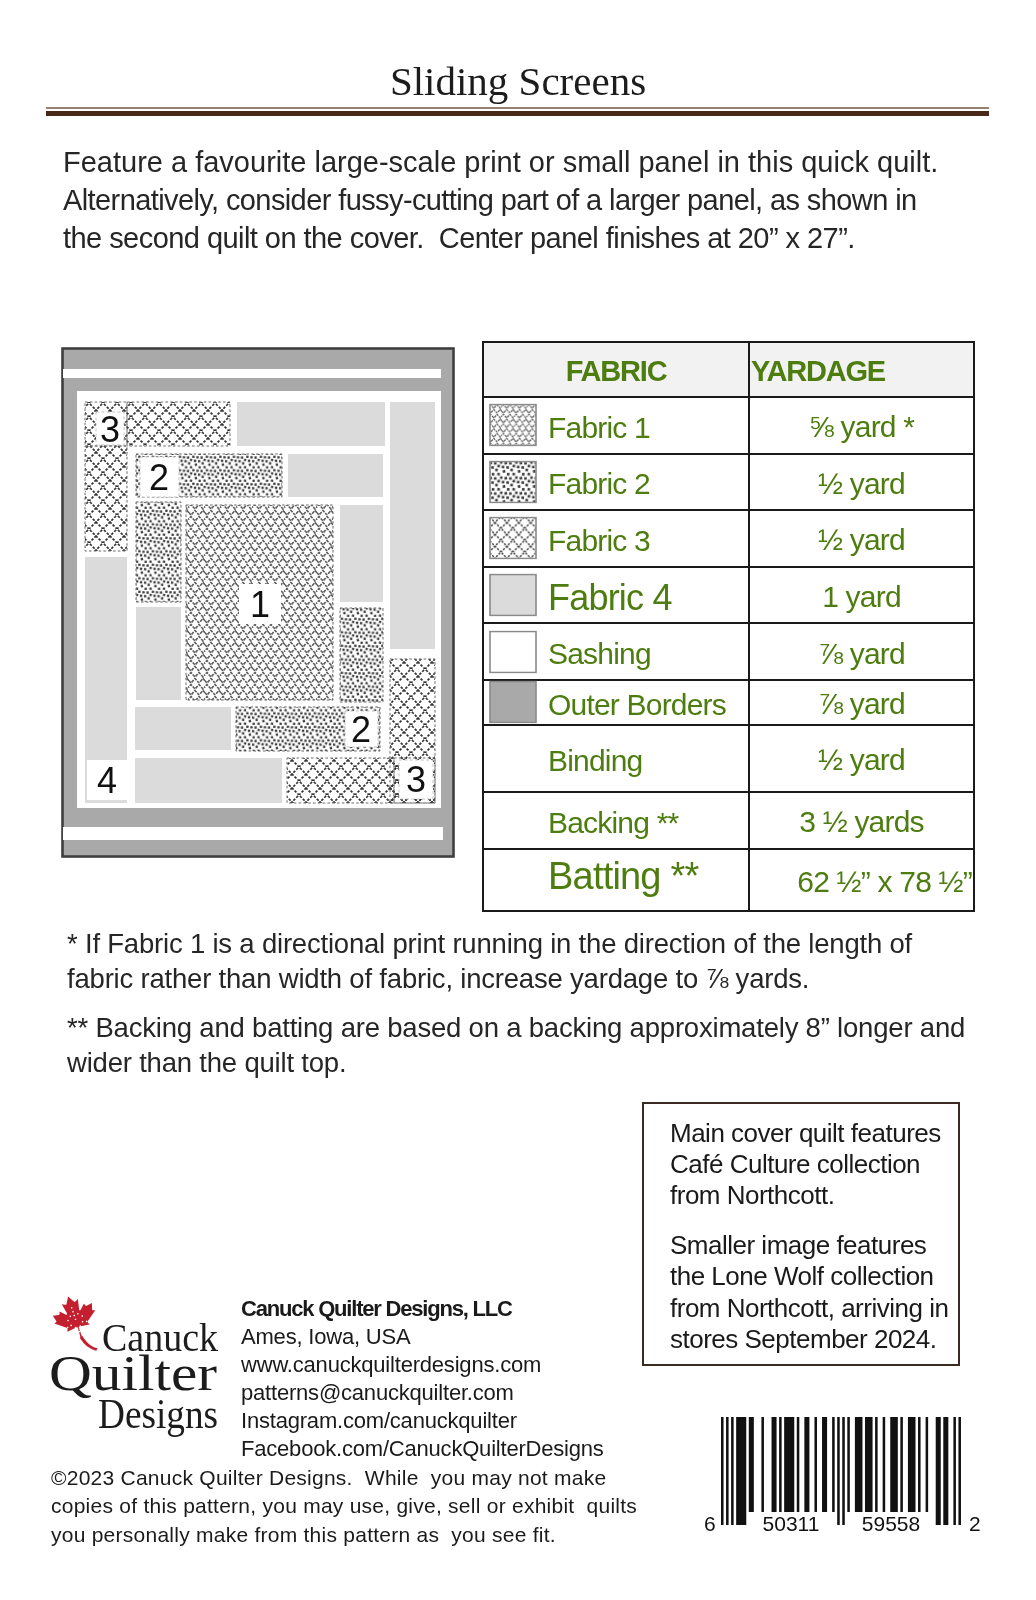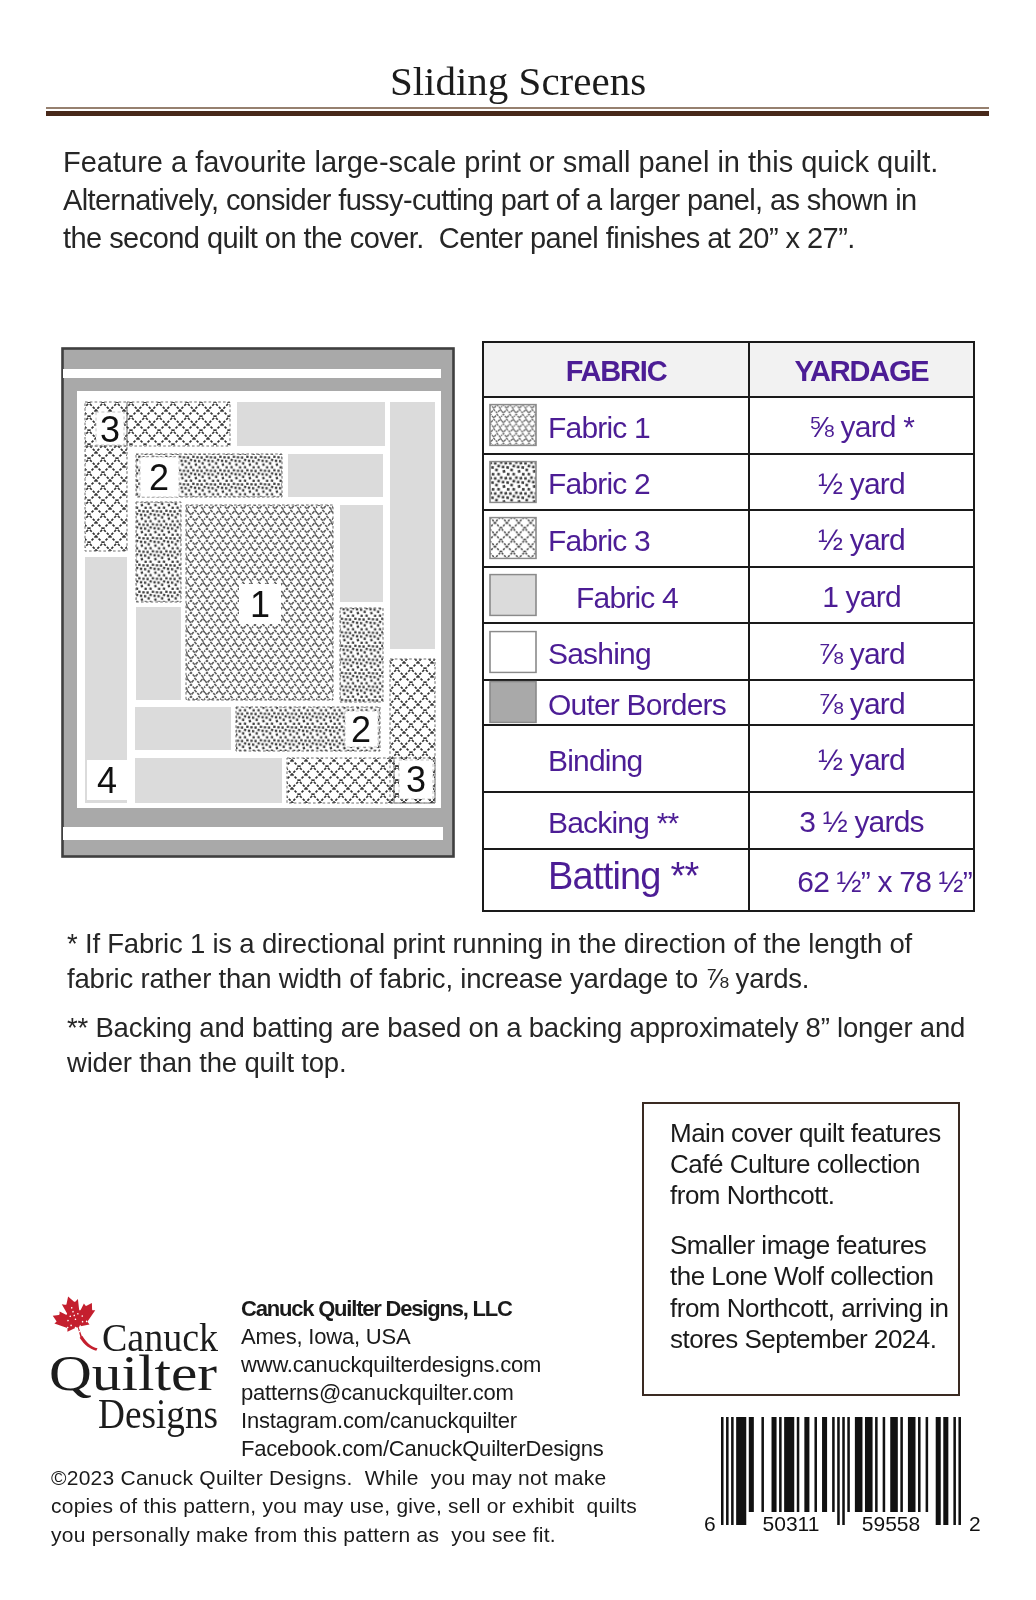--- a/index.html
+++ b/index.html
@@ -155,26 +155,26 @@
             <rect x="11.41" y="4.60" width="2.35" height="2.35" fill="#3d3d3d" transform="rotate(3 12.51 5.70)"></rect>
             <rect x="-2.09" y="4.60" width="2.35" height="2.35" fill="#3d3d3d" transform="rotate(3 -0.99 5.70)"></rect>
             <rect x="9.79" y="0.59" width="2.35" height="2.35" fill="#3d3d3d" transform="rotate(3 10.89 1.69)"></rect>
             <rect x="9.79" y="14.09" width="2.35" height="2.35" fill="#3d3d3d" transform="rotate(3 10.89 15.19)"></rect>
           </pattern>
 <pattern id="tp3" patternUnits="userSpaceOnUse" width="14" height="14" patternTransform="scale(0.85)">
   <path d="M-2,-2 L16,16 M16,-2 L-2,16" fill="none" stroke="#353535" stroke-width="1.7" stroke-dasharray="2.6,1.5"></path>
 </pattern>
 </defs>
       </svg>
-<table style="border-collapse:collapse;table-layout:fixed;width:493px;color:#4c1d95;">
+<table style="border-collapse:collapse;table-layout:fixed;width:493px;color:#4d7c0f;">
 
 <tbody>
           <tr style="height:55px;background:#f2f2f2;">
             <td style="border:2.4px solid #1a1a1a;width:262px;text-align:center;font-weight:bold;font-size:29px;letter-spacing:-1.2px;padding-top:4px;">FABRIC</td>
-            <td style="border:2.4px solid #1a1a1a;text-align:center;font-weight:bold;font-size:29px;letter-spacing:-1.2px;padding-top:4px;margin-left:40px;">YARDAGE</td>
+            <td style="border:2.4px solid #1a1a1a;font-weight:bold;font-size:29px;letter-spacing:-1.2px;padding-top:4px;margin-left:40px;">YARDAGE</td>
           </tr>
 
 <tr style="height:56.6px;">
             <td style="border:2.4px solid #1a1a1a;position:relative;padding:5px 0 0 64px;font-size:30px;letter-spacing:-0.8px;"><svg width="48" height="43" viewBox="0 0 48 43" style="position:absolute;left:5px;top:50%;transform:translateY(-50%);">
                 <rect x="1" y="1" width="46" height="41" fill="url(#tp1)" stroke="#8a8a8a" stroke-width="1.6"></rect>
               </svg>Fabric 1</td>
             <td style="border:2.4px solid #1a1a1a;text-align:center;padding-top:5px;font-size:30px;letter-spacing:-0.8px;">⅝ yard *</td>
           </tr>
 
 <tr style="height:56.6px;">
@@ -185,21 +185,21 @@
           </tr>
 
 <tr style="height:56.6px;">
             <td style="border:2.4px solid #1a1a1a;position:relative;padding:5px 0 0 64px;font-size:30px;letter-spacing:-0.8px;"><svg width="48" height="43" viewBox="0 0 48 43" style="position:absolute;left:5px;top:50%;transform:translateY(-50%);">
                 <rect x="1" y="1" width="46" height="41" fill="url(#tp3)" stroke="#8a8a8a" stroke-width="1.6"></rect>
               </svg>Fabric 3</td>
             <td style="border:2.4px solid #1a1a1a;text-align:center;padding-top:5px;font-size:30px;letter-spacing:-0.8px;">½ yard</td>
           </tr>
 
 <tr style="height:56.6px;">
-            <td style="border:2.4px solid #1a1a1a;position:relative;padding:5px 0 0 92px;font-size:30px;letter-spacing:-0.8px;"><svg width="48" height="43" viewBox="0 0 48 43" style="position:absolute;left:5px;top:50%;transform:translateY(-50%);">
+            <td style="border:2.4px solid #1a1a1a;position:relative;padding:5px 0 0 64px;font-size:36px;letter-spacing:-0.8px;"><svg width="48" height="43" viewBox="0 0 48 43" style="position:absolute;left:5px;top:50%;transform:translateY(-50%);">
                 <rect x="1" y="1" width="46" height="41" fill="#dbdbdb" stroke="#8a8a8a" stroke-width="1.6"></rect>
               </svg>Fabric 4</td>
             <td style="border:2.4px solid #1a1a1a;text-align:center;padding-top:5px;font-size:30px;letter-spacing:-0.8px;">1 yard</td>
           </tr>
 
 <tr style="height:56.6px;">
             <td style="border:2.4px solid #1a1a1a;position:relative;padding:5px 0 0 64px;font-size:30px;letter-spacing:-0.8px;"><svg width="48" height="43" viewBox="0 0 48 43" style="position:absolute;left:5px;top:50%;transform:translateY(-50%);">
                 <rect x="1" y="1" width="46" height="41" fill="#ffffff" stroke="#8a8a8a" stroke-width="1.6"></rect>
               </svg>Sashing</td>
             <td style="border:2.4px solid #1a1a1a;text-align:center;padding-top:5px;font-size:30px;letter-spacing:-0.8px;">⅞ yard</td>
@@ -227,21 +227,21 @@
             <td style="border:2.4px solid #1a1a1a;text-align:right;padding-top:5px;font-size:30px;letter-spacing:-0.8px;">62 ½” x 78 ½”</td>
           </tr>
 </tbody>
       </table>
     </div>
 
 <div class="abs" style="left:67px;top:926px;font-size:27.5px;line-height:35px;letter-spacing:-0.2px;color:#262626;">* If Fabric 1 is a directional print running in the direction of the length of<br>fabric rather than width of fabric, increase yardage to ⅞ yards.</div>
 
 <div class="abs" style="left:67px;top:1010px;font-size:27.5px;line-height:35px;letter-spacing:-0.2px;color:#262626;">** Backing and batting are based on a backing approximately 8” longer and<br>wider than the quilt top.</div>
 
-<div class="abs" style="left:642px;top:1102px;width:318px;height:294px;border:2.5px solid #3a2a22;box-sizing:border-box;">
+<div class="abs" style="left:642px;top:1102px;width:318px;height:264px;border:2.5px solid #3a2a22;box-sizing:border-box;">
   <div style="margin:13.5px 0 0 26px;font-size:26px;line-height:31.2px;letter-spacing:-0.5px;color:#1a1a1a;">Main cover quilt features<br>Café Culture collection<br>from Northcott.</div>
   <div style="margin:19px 0 0 26px;font-size:26px;line-height:31.2px;letter-spacing:-0.5px;color:#1a1a1a;">Smaller image features<br>the Lone Wolf collection<br>from Northcott, arriving in<br>stores September 2024.</div>
 </div>
 
 <svg class="abs" style="left:36px;top:1292px;" width="200" height="165" viewBox="0 0 200 165">
 
 <g transform="translate(41,32) rotate(-18)">
 <path transform="scale(0.52,0.48)" d="m 0,-60 -7.2,13.4 c -0.8,1.5 -2.3,1.3 -3.7,0.5 l -5.2,-2.7 3.9,20.6 c 0.8,3.8 -1.8,3.8 -3.1,2.2 l -9.1,-10.2 -1.5,5.2 c -0.2,0.7 -0.9,1.4 -2,1.2 l -11.5,-2.4 3,11 c 0.6,2.4 1.1,3.4 -0.6,4 l -4.1,1.9 19.8,16.1 c 0.8,0.6 1.2,1.7 0.9,2.7 l -1.7,5.7 c 6.8,-0.8 12.9,-2 19.8,-2.8 0.6,-0.1 1.6,0.9 1.6,1.6 l -0.9,20.9 3.3,0 -0.5,-20.9 c 0,-0.7 0.9,-1.7 1.5,-1.6 6.9,0.8 13,2 19.8,2.8 l -1.7,-5.7 c -0.3,-1 0.1,-2.1 0.9,-2.7 l 19.8,-16.1 -4.1,-1.9 c -1.7,-0.6 -1.2,-1.6 -0.6,-4 l 3,-11 -11.5,2.4 c -1.1,0.2 -1.8,-0.5 -2,-1.2 l -1.5,-5.2 -9.1,10.2 c -1.3,1.6 -3.9,1.6 -3.1,-2.2 l 3.9,-20.6 -5.2,2.7 c -1.4,0.8 -2.9,1 -3.7,-0.5 z" fill="#c41f2e"></path>
 <path d="M1.5,13 C3,20 6.5,26 12,29.5 L10,31.5 C4.5,28 0.5,22.5 -1.8,14 Z" fill="#c41f2e"></path>
 <g fill="#fff">

